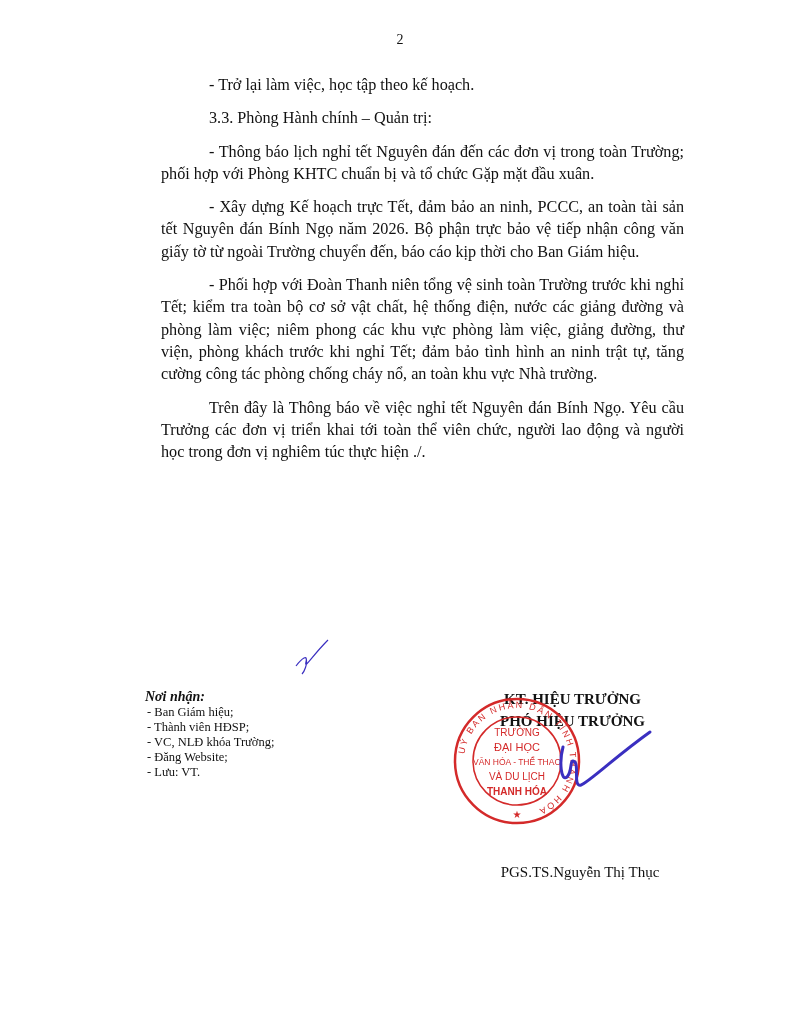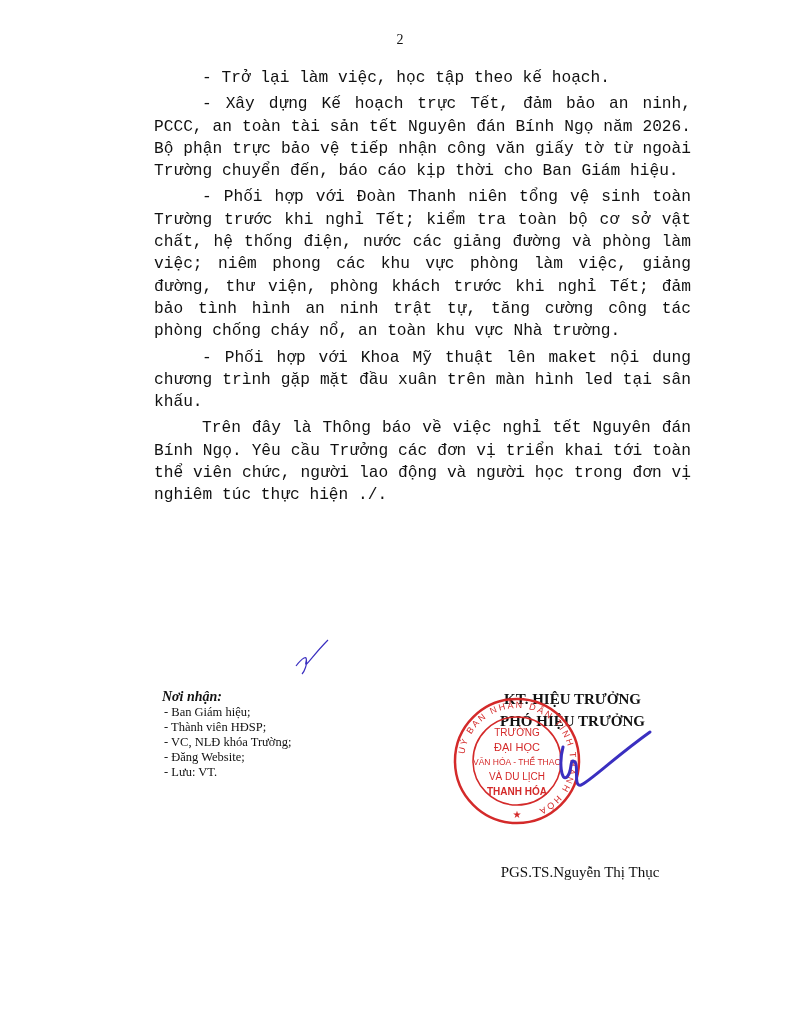--- a/index.html
+++ b/index.html
@@ -1,39 +1,40 @@
 <!DOCTYPE html>
 <html><head>
 <meta charset="utf-8">
 <style>
   html, body { margin:0; padding:0; background:#ffffff; }
   body { width:800px; height:1035px; position:relative; overflow:hidden;
          font-family:"Liberation Serif", "DejaVu Serif", serif; color:#111; }
   .page-num { position:absolute; top:32px; left:0; width:800px; text-align:center; font-size:14px; }
   .body { position:absolute; top:63px; left:150px; width:545px; font-size:16.2px; line-height:22.3px; text-align:justify; }
-  .body p { margin:4px; text-indent:48px;font-family:Liberation Mono, monospace; }
-  .recipients { position:absolute; top:689px; left:145px; font-size:12.5px; line-height:15px;margin-left:17px; }
+  .body p { margin:11px; text-indent:48px; }
+  .recipients { position:absolute; top:689px; left:145px; font-size:12.5px; line-height:15px; }
   .recipients .title { font-weight:bold; font-style:italic; font-size:14px; margin-bottom:1px; }
   .recipients .item { padding-left:2px; }
   .sign { position:absolute; top:688px; left:455px; width:235px; text-align:center; font-weight:bold; font-size:15px; line-height:22px; }
   .sign-name { position:absolute; top:864px; left:465px; width:230px; text-align:center; font-weight:normal; font-size:15px; }
   .stamp { position:absolute; top:696px; left:452px; width:130px; height:130px; }
   .signature { position:absolute; top:727px; left:555px; width:100px; height:70px; }
   .initial { position:absolute; top:636px; left:292px; width:40px; height:40px; }
 </style>
 </head>
 <body>
 
 <div class="page-num">2</div>
 
 <div class="body">
   <p>- Trở lại làm việc, học tập theo kế hoạch.</p>
+  <p>3.3. Phòng Hành chính – Quản trị:</p>
+  <p>- Thông báo lịch nghỉ tết Nguyên đán đến các đơn vị trong toàn Trường; phối hợp với Phòng KHTC chuẩn bị và tổ chức Gặp mặt đầu xuân.</p>
   <p>- Xây dựng Kế hoạch trực Tết, đảm bảo an ninh, PCCC, an toàn tài sản tết Nguyên đán Bính Ngọ năm 2026. Bộ phận trực bảo vệ tiếp nhận công văn giấy tờ từ ngoài Trường chuyển đến, báo cáo kịp thời cho Ban Giám hiệu.</p>
   <p>- Phối hợp với Đoàn Thanh niên tổng vệ sinh toàn Trường trước khi nghỉ Tết; kiểm tra toàn bộ cơ sở vật chất, hệ thống điện, nước các giảng đường và phòng làm việc; niêm phong các khu vực phòng làm việc, giảng đường, thư viện, phòng khách trước khi nghỉ Tết; đảm bảo tình hình an ninh trật tự, tăng cường công tác phòng chống cháy nổ, an toàn khu vực Nhà trường.</p>
-  <p>- Phối hợp với Khoa Mỹ thuật lên maket nội dung chương trình gặp mặt đầu xuân trên màn hình led tại sân khấu.</p>
   <p>Trên đây là Thông báo về việc nghỉ tết Nguyên đán Bính Ngọ. Yêu cầu Trưởng các đơn vị triển khai tới toàn thể viên chức, người lao động và người học trong đơn vị nghiêm túc thực hiện ./.</p>
 </div>
 
 <svg class="initial" viewBox="0 0 40 40">
   <path d="M4 30 C10 22, 16 18, 14 26 C12 34, 20 20, 36 4 M14 22 C16 28, 12 36, 10 38" stroke="#3a2fc0" stroke-width="1.2" fill="none"></path>
 </svg>
 
 <div class="recipients">
   <div class="title">Nơi nhận:</div>
   <div class="item">- Ban Giám hiệu;</div>

